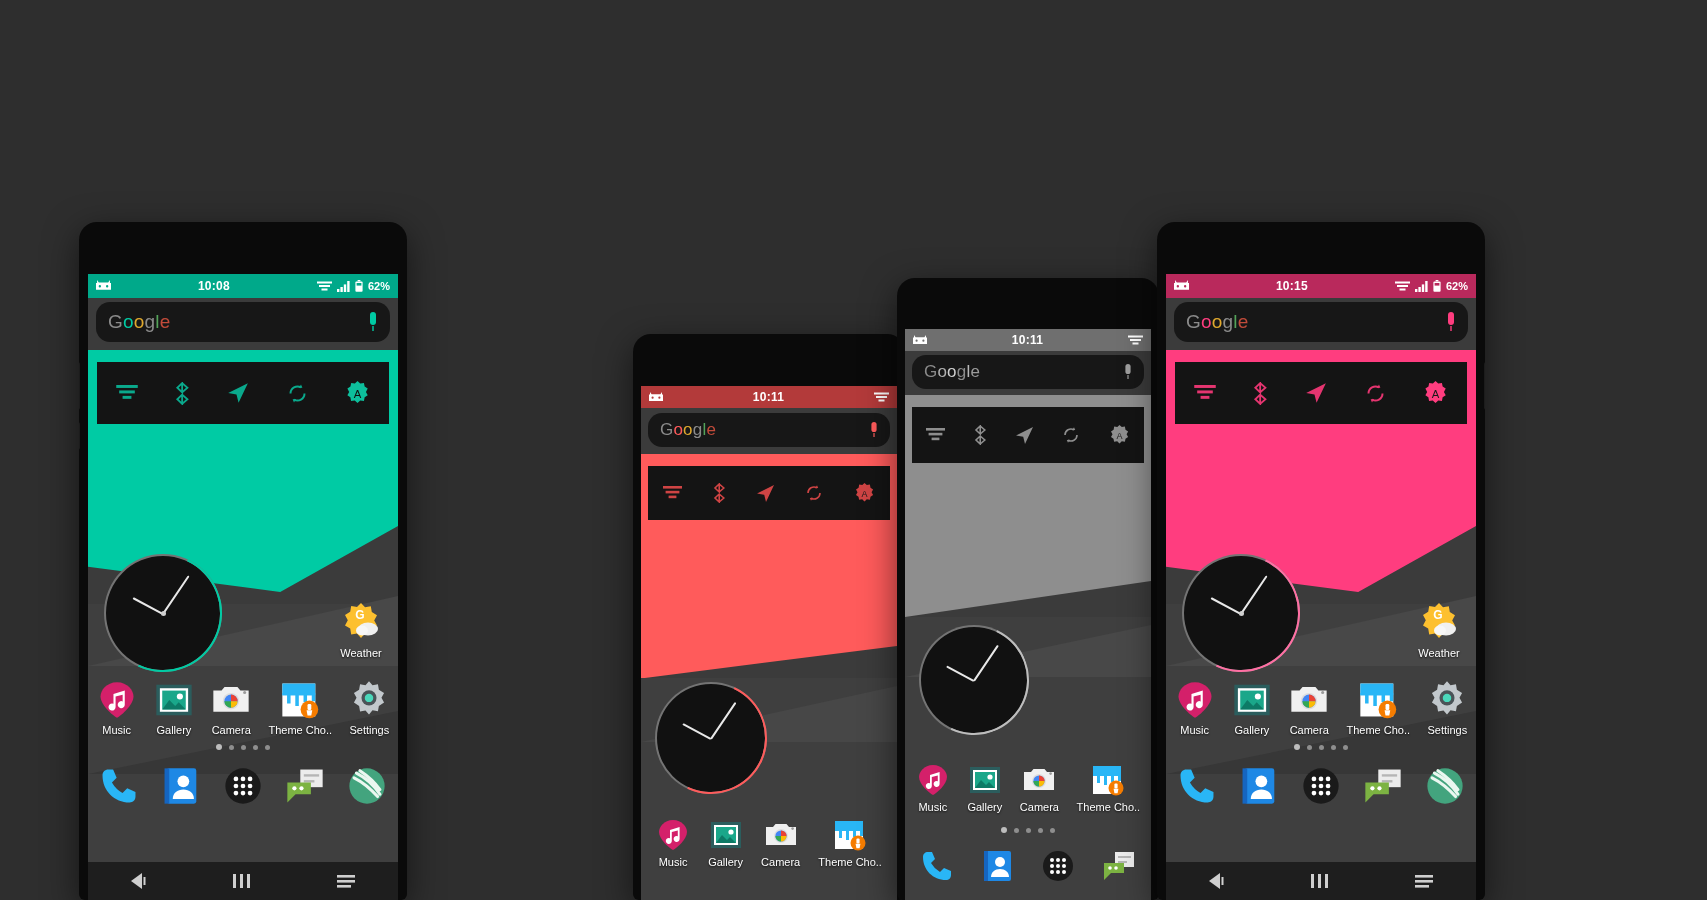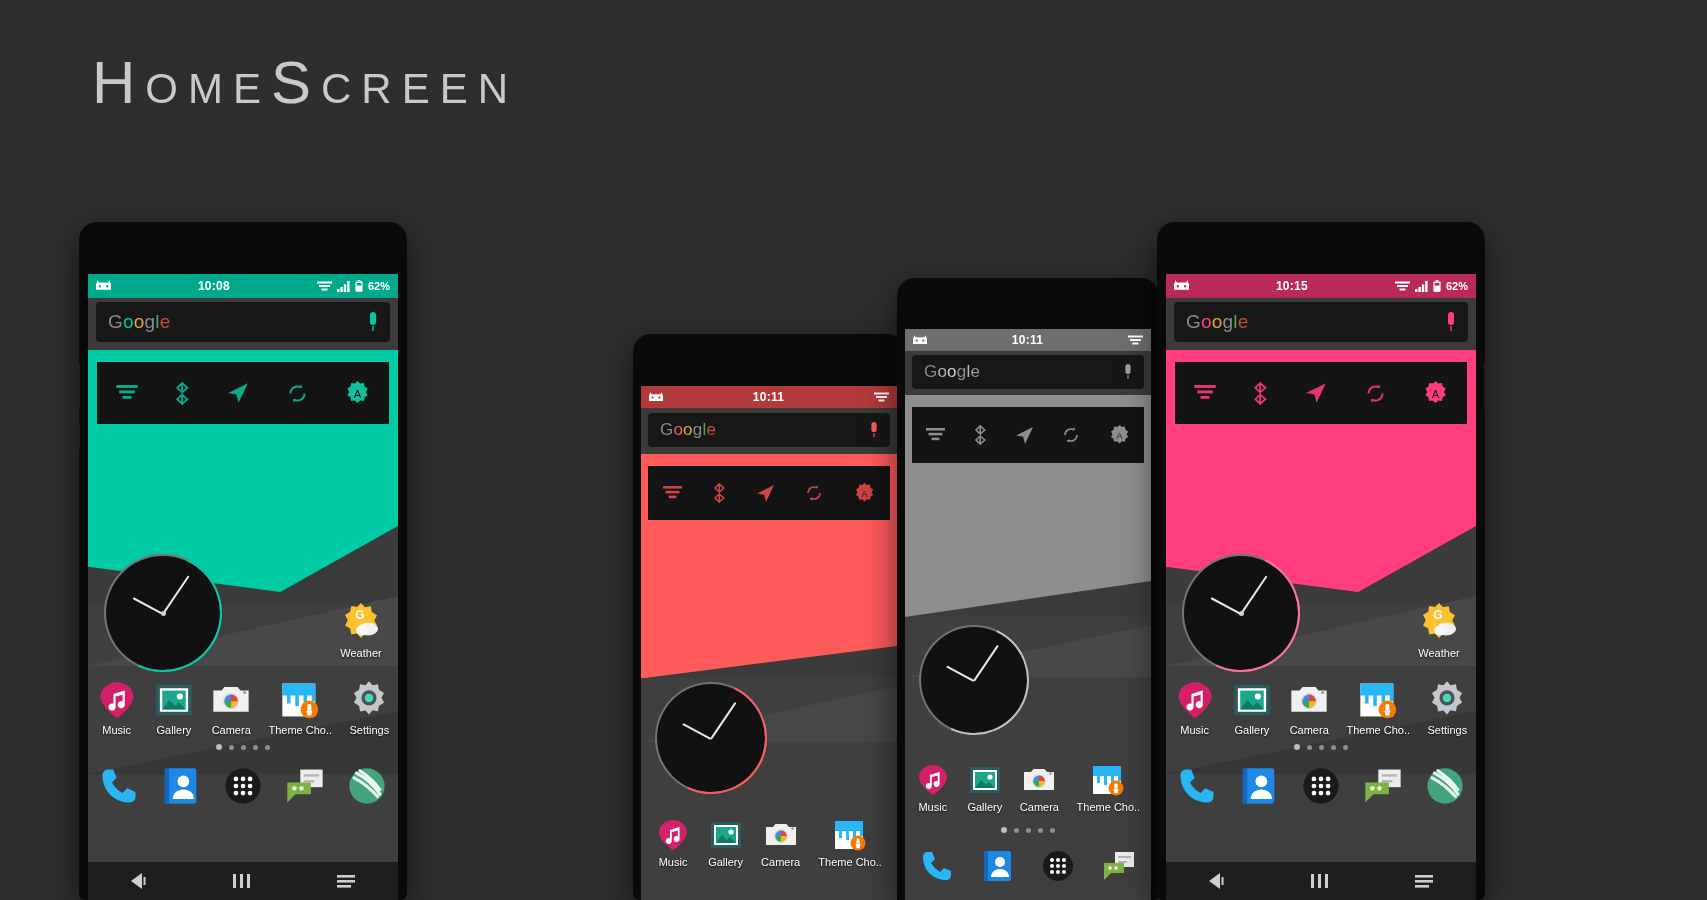--- a/index.html
+++ b/index.html
@@ -26,21 +26,21 @@
   
   .statusbar { position:absolute; left:0; right:0; top:0; height:22px;
                display:flex; align-items:center; padding:0 8px; }
   .sb-left { display:flex; align-items:center; gap:4px; }
   .sb-mid { flex:1; text-align:center; font-size:12px; font-weight:bold; color:#fff;
             letter-spacing:.3px; }
   .sb-right { display:flex; align-items:center; gap:5px; }
   .sb-batt-txt { font-size:11px; font-weight:bold; color:#fff; }
 
   
-  .searchbar { position:absolute; background:#171717; border-radius:4px;
+  .searchbar { position:absolute; background:#171717; border-radius:14px;
                display:flex; align-items:center; padding:0 12px; }
   .gword { font-size:17px; letter-spacing:.2px; font-family:"Liberation Sans",sans-serif; }
   .gword span:nth-child(1){color:#8b8b8b;} .gword span:nth-child(2){color:var(--accent);}
   .gword span:nth-child(3){color:#e0a92e;} .gword span:nth-child(4){color:#8b8b8b;}
   .gword span:nth-child(5){color:#55a35a;} .gword span:nth-child(6){color:#c24b3a;}
   .mic { margin-left:auto; }
 
   
   .toggles { position:absolute; background:#141414;
              display:flex; align-items:center; justify-content:space-around; }
@@ -66,21 +66,20 @@
 
   .dock { position:absolute; display:flex; }
   .navbar { position:absolute; left:0; right:0; bottom:0; background:#1e1e1e;
             display:flex; align-items:center; justify-content:space-around; }
 </style>
 </head>
 <body>
 
 <div id="stage">
 
-  <div id="page-title">HomeScreen</div>
 
   <div class="phone" id="ph-red" style="--accent:#ff5b5b; left:633px; top:334px; width:272px; height:566px;">
     <div class="screen" style="left:8px; top:52px; right:8px; bottom:0;">
       <div class="statusbar" style="background:#b33a3a;">
         <div class="sb-left">
           <svg width="14" height="11" viewBox="0 0 14 11">
             <path fill="#fff" d="M1 0l1.6 2.2h8.8L13 0v2.6h1V9H0V2.6h1zM3.6 4.6a1.1 1.1 0 100 2.2 1.1 1.1 0 000-2.2zm6.8 0a1.1 1.1 0 100 2.2 1.1 1.1 0 000-2.2z"></path>
           </svg>
         </div>
         <div class="sb-mid">10:11</div>

